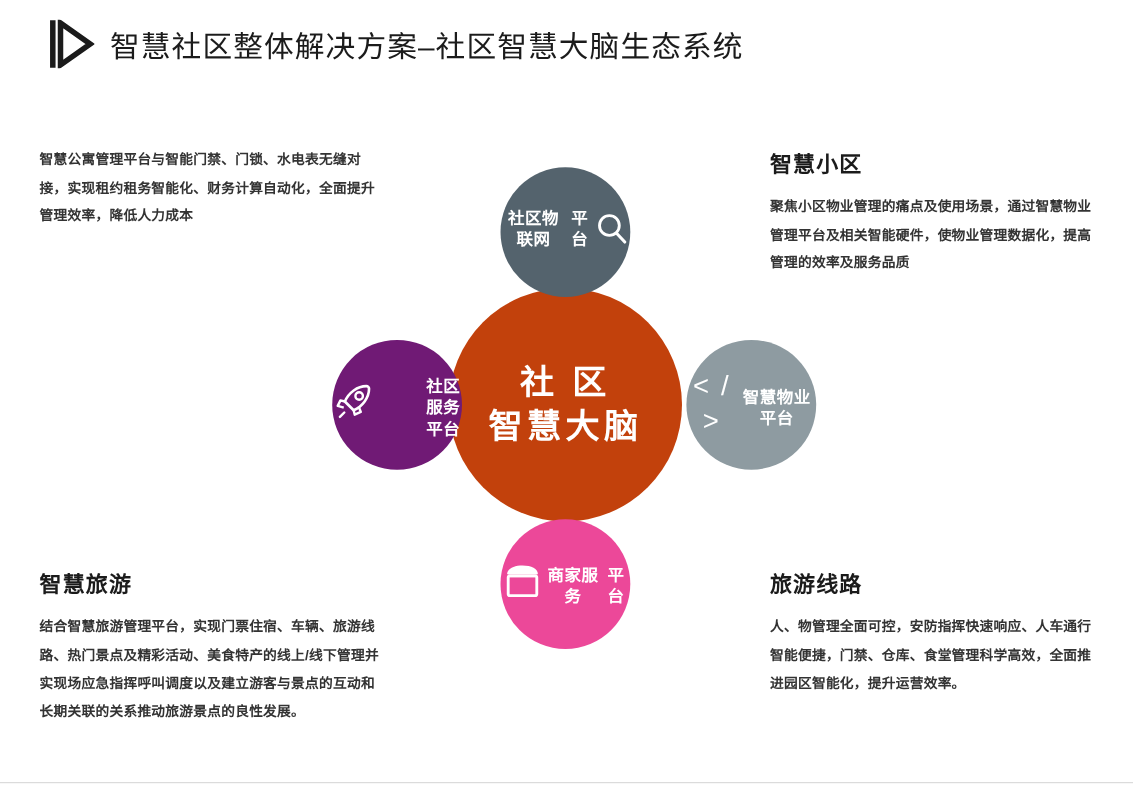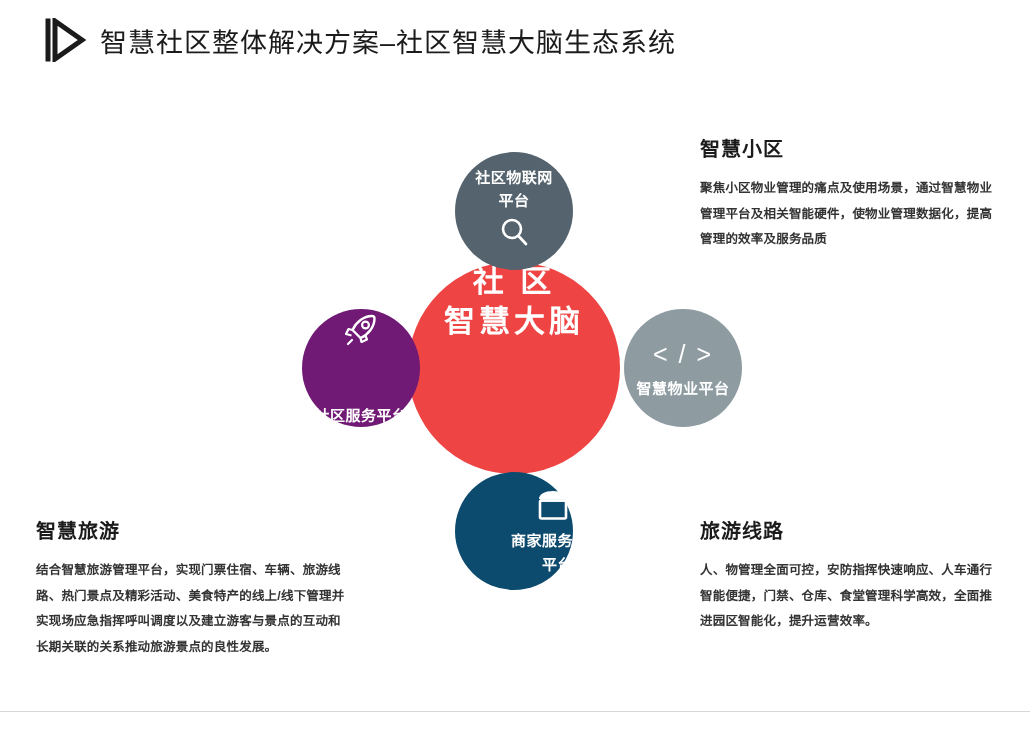--- a/index.html
+++ b/index.html
@@ -41,43 +41,42 @@
   }
 
   
   .brain {
     position: absolute;
     left: 408px;
     top: 262px;
     width: 212px;
     height: 212px;
     border-radius: 50%;
-    background: #ef4444;
-    display: flex;
-    flex-direction: column;
-    align-items: center;
-    justify-content: flex-start;
-    color: #ffffff;
-    line-height: 1.3;
-  }
-  .brain-line {
-    font-size: 31px;
-    font-weight: bold;
-    letter-spacing: 4px;
-  }
-
-  
-  .node {
-    position: absolute;
-    border-radius: 50%;
+    background: #c2410c;
     display: flex;
     flex-direction: column;
     align-items: center;
     justify-content: center;
     color: #ffffff;
+    line-height: 1.3;
+  }
+  .brain-line {
+    font-size: 31px;
+    font-weight: bold;
+    letter-spacing: 4px;
+  }
+
+  
+  .node {
+    position: absolute;
+    border-radius: 50%;
+    display: flex;
+    align-items: center;
+    justify-content: center;
+    color: #ffffff;
     text-align: center;
     line-height: 1.3;
   }
   .node-label {
     font-size: 15px;
     font-weight: bold;
     letter-spacing: .5px;
   }
   .node .icon { display: block; }
 
@@ -99,22 +98,21 @@
   .node-property {
     left: 624px; top: 309px;
     width: 118px; height: 118px;
     background: #8e9ba1;
   }
   .node-property .node-label { margin-top: 6px; }
 
   .node-merchant {
     left: 455px; top: 472px;
     width: 118px; height: 118px;
-    background: #0c4a6e;
-    align-items: flex-end;
+    background: #ec4899;
   }
   .node-merchant .node-label { margin-top: 4px; }
 
   .icon-code {
     font-size: 25px;
     font-weight: 300;
     letter-spacing: 2px;
     margin-bottom: 2px;
   }
 
@@ -203,20 +201,21 @@
       <path d="M6 11 C6 6 12 3 20 3 C28 3 34 6 34 11 Z" fill="#ffffff"></path>
       <rect x="7" y="12.5" width="26" height="18" rx="1.5" fill="none" stroke="#ffffff" stroke-width="2.6"></rect>
       <line x1="7" y1="12.5" x2="33" y2="12.5" stroke="#ffffff" stroke-width="2.6"></line>
     </svg>
   </span>
   <span class="node-label">商家服务</span>
   <span class="node-label">平台</span>
 </div>
 
 <div class="block block-apartment">
+  <p class="block-body">智慧公寓管理平台与智能门禁、门锁、水电表无缝对接，实现租约租务智能化、财务计算自动化，全面提升管理效率，降低人力成本</p>
 </div>
 
 <div class="block block-community">
   <h2 class="block-title">智慧小区</h2>
   <p class="block-body">聚焦小区物业管理的痛点及使用场景，通过智慧物业管理平台及相关智能硬件，使物业管理数据化，提高管理的效率及服务品质</p>
 </div>
 
 <div class="block block-tourism">
   <h2 class="block-title">智慧旅游</h2>
   <p class="block-body">结合智慧旅游管理平台，实现门票住宿、车辆、旅游线路、热门景点及精彩活动、美食特产的线上/线下管理并实现场应急指挥呼叫调度以及建立游客与景点的互动和长期关联的关系推动旅游景点的良性发展。</p>

